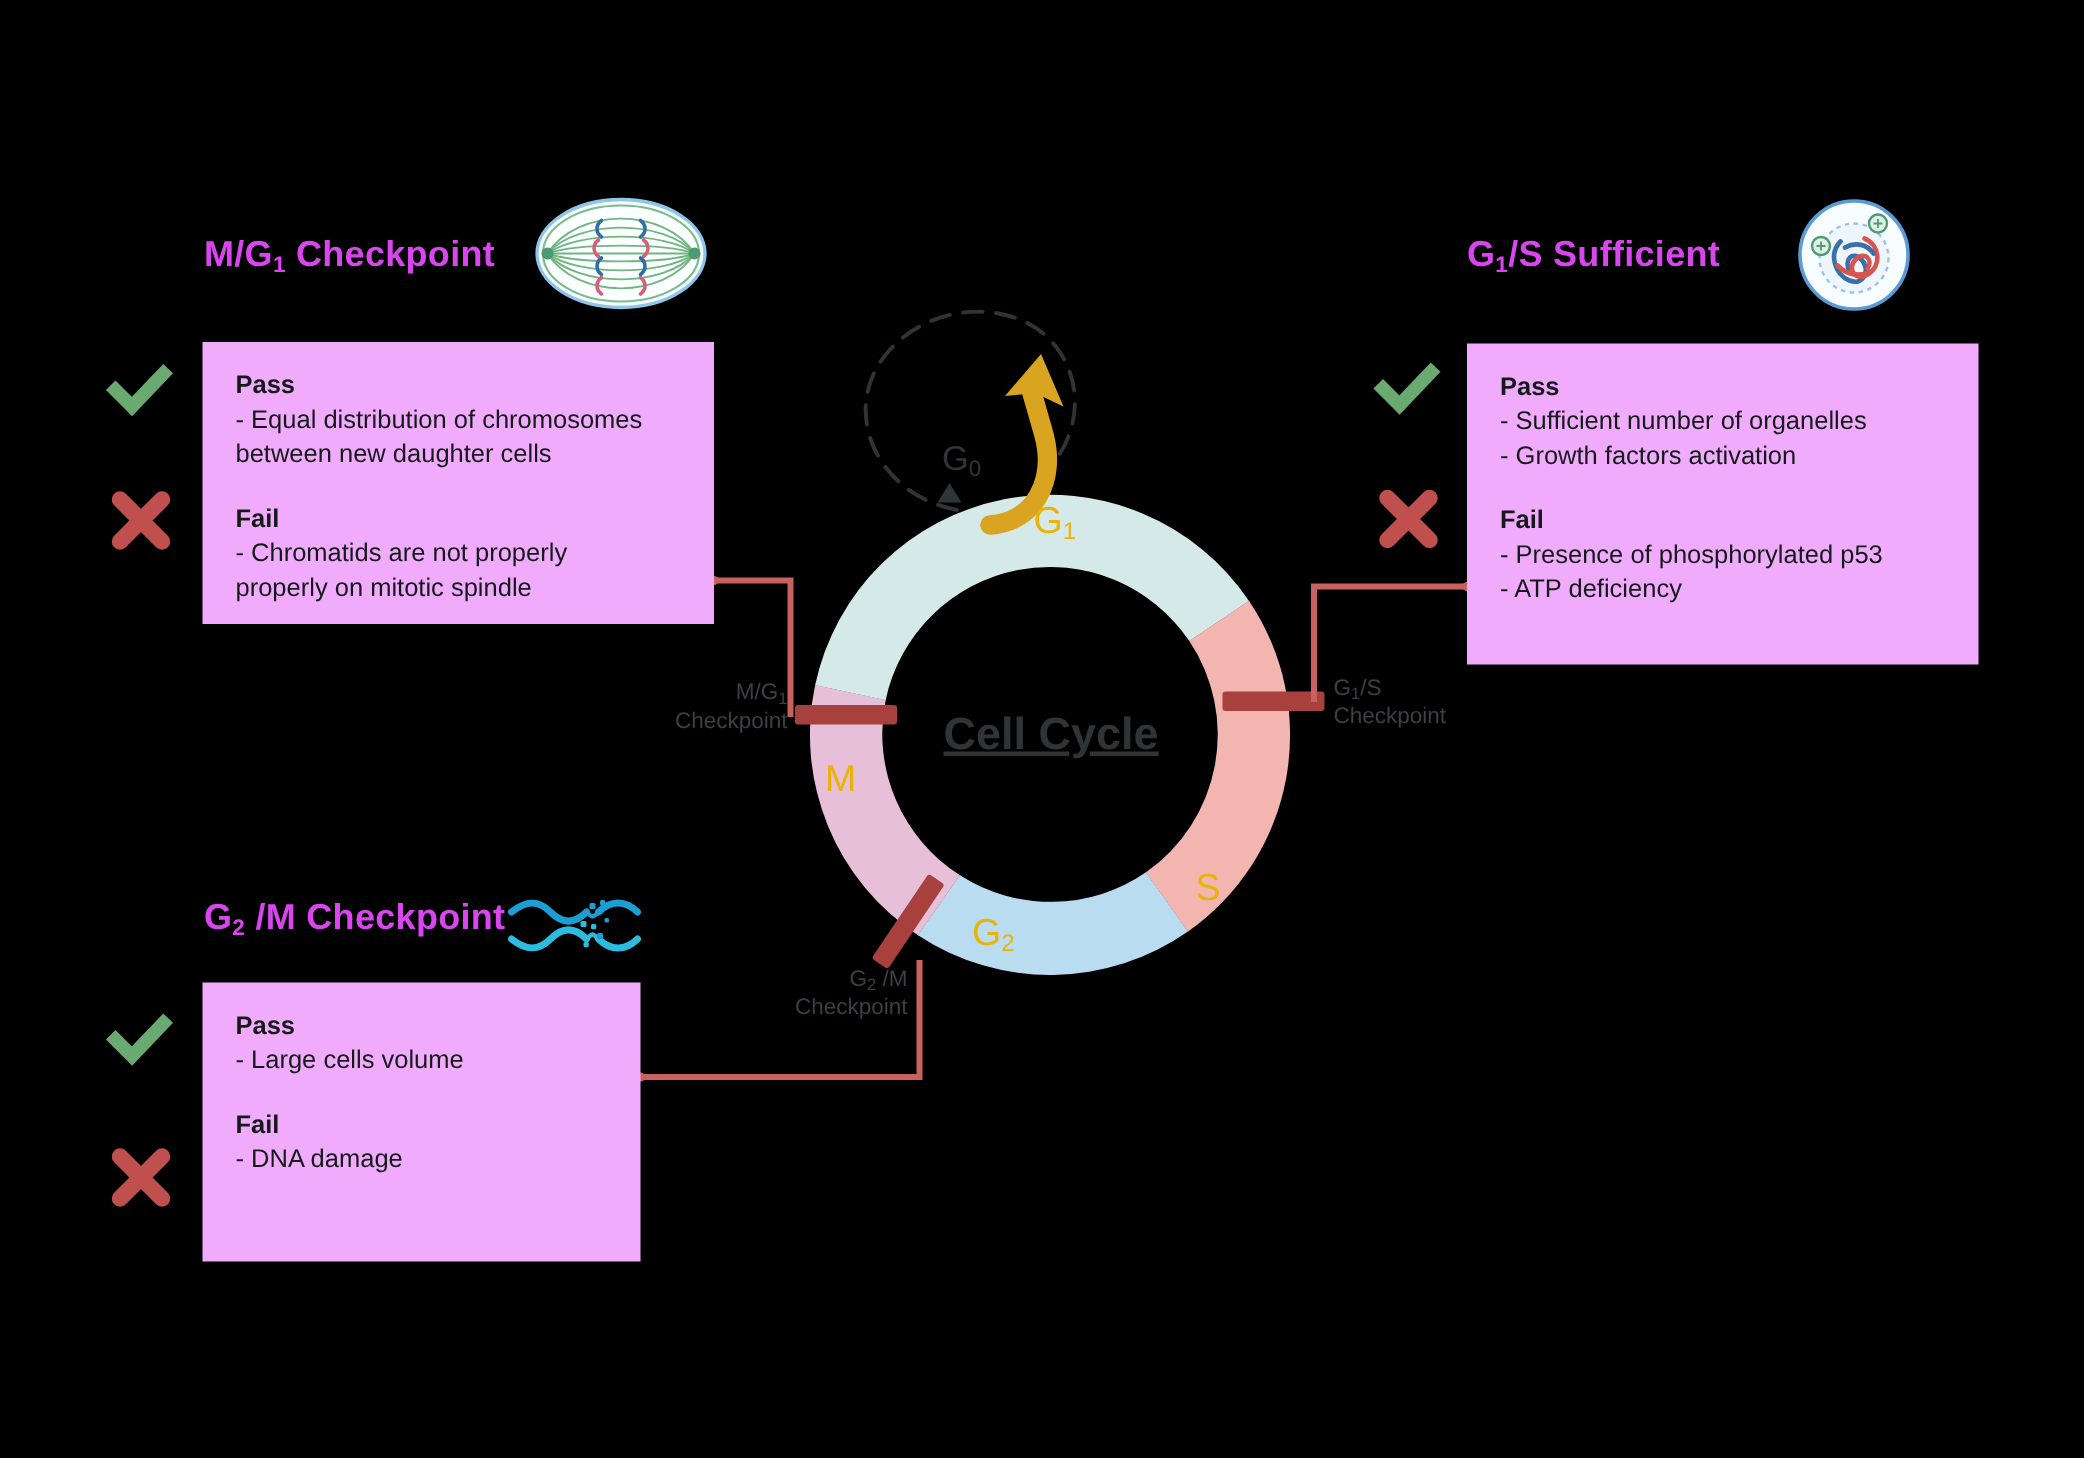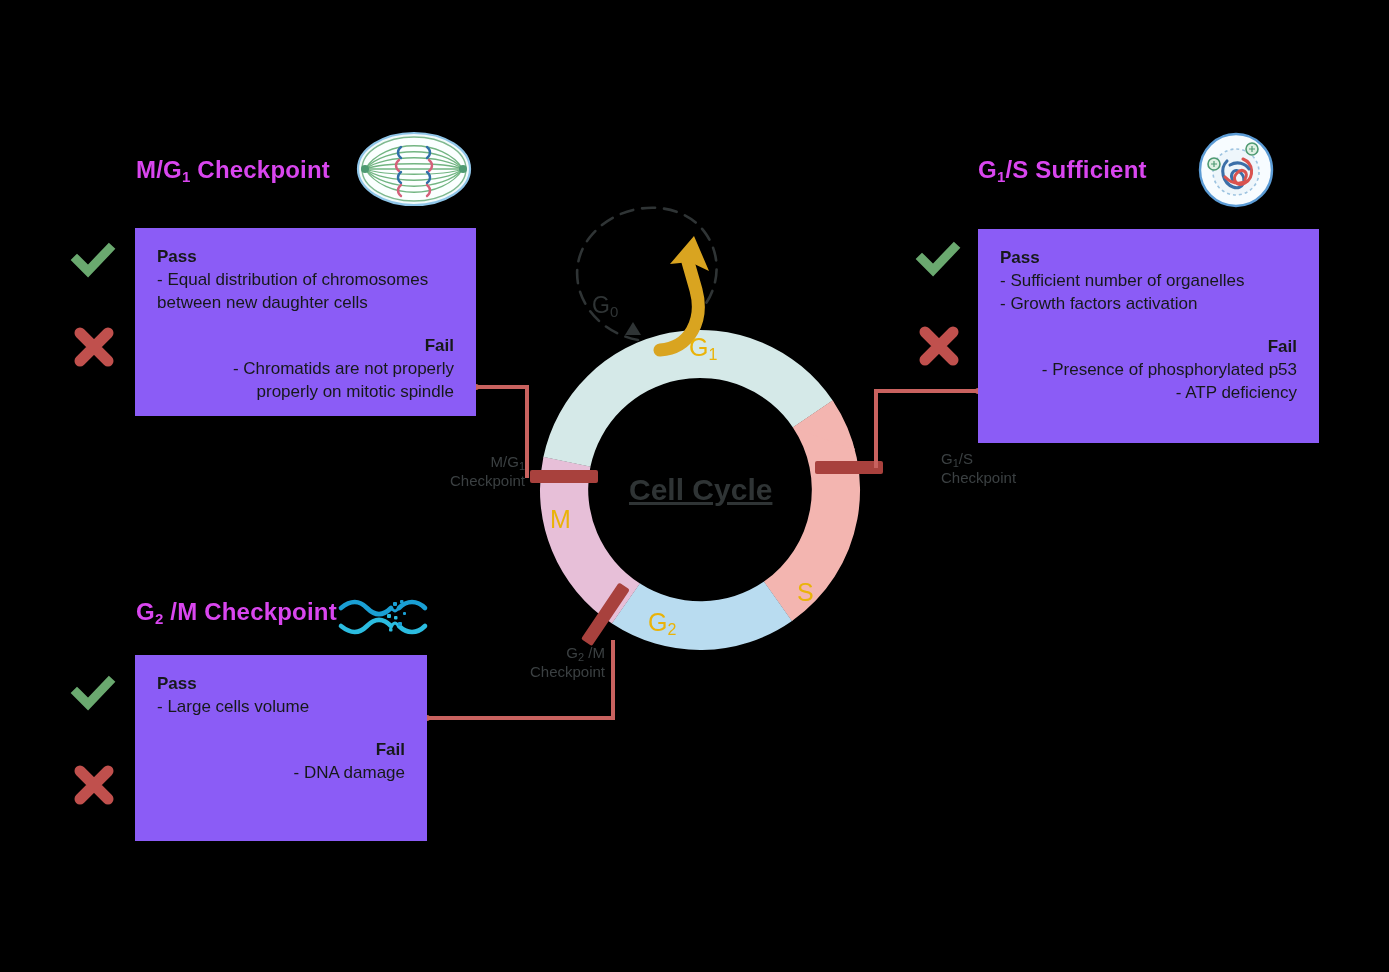--- a/index.html
+++ b/index.html
@@ -35,26 +35,26 @@
   .section-title sub {
     font-size: 15px;
     vertical-align: baseline;
     position: relative;
     top: 4px;
   }
 
   
   .card {
     position: absolute;
-    background: #8b5cf6;
+    background: #f0abfc;
     box-sizing: border-box;
     padding: 18px 22px 18px 22px;
   }
   .card .blk { margin: 0; }
-  .card .blk + .blk { margin-top: 20px; text-align: right; }
+  .card .blk + .blk { margin-top: 20px; }
   .card .blk-title {
     font-size: 17px;
     font-weight: bold;
     color: #16191a;
     line-height: 1.35;
   }
   .card .blk-line {
     font-size: 17px;
     color: #16191a;
     line-height: 1.35;
@@ -239,30 +239,30 @@
   </div>
 
   <div class="phase-label" style="left:648px; top:608px;">
     <span>G</span><sub>2</sub>
   </div>
 
   <div class="phase-label" style="left:550px; top:505px;">
     <span>M</span>
   </div>
 
-  <div class="g0-label" style="left:592px; top:292px;">
+  <div class="g0-label" style="left:628px; top:292px;">
     <span>G</span><sub>0</sub>
   </div>
 
   <div class="cp-label ralign" style="left:380px; top:453px; width:145px;">
     <div><span>M/G</span><sub>1</sub></div>
     <div>Checkpoint</div>
   </div>
 
-  <div class="cp-label" style="left:941px; top:450px; width:160px;">
+  <div class="cp-label" style="left:889px; top:450px; width:160px;">
     <div><span>G</span><sub>1</sub><span>/S</span></div>
     <div>Checkpoint</div>
   </div>
 
   <div class="cp-label ralign" style="left:450px; top:644px; width:155px;">
     <div><span>G</span><sub>2</sub><span> /M</span></div>
     <div>Checkpoint</div>
   </div>
 
   <div class="section-title" style="left:136px; top:156px;">

